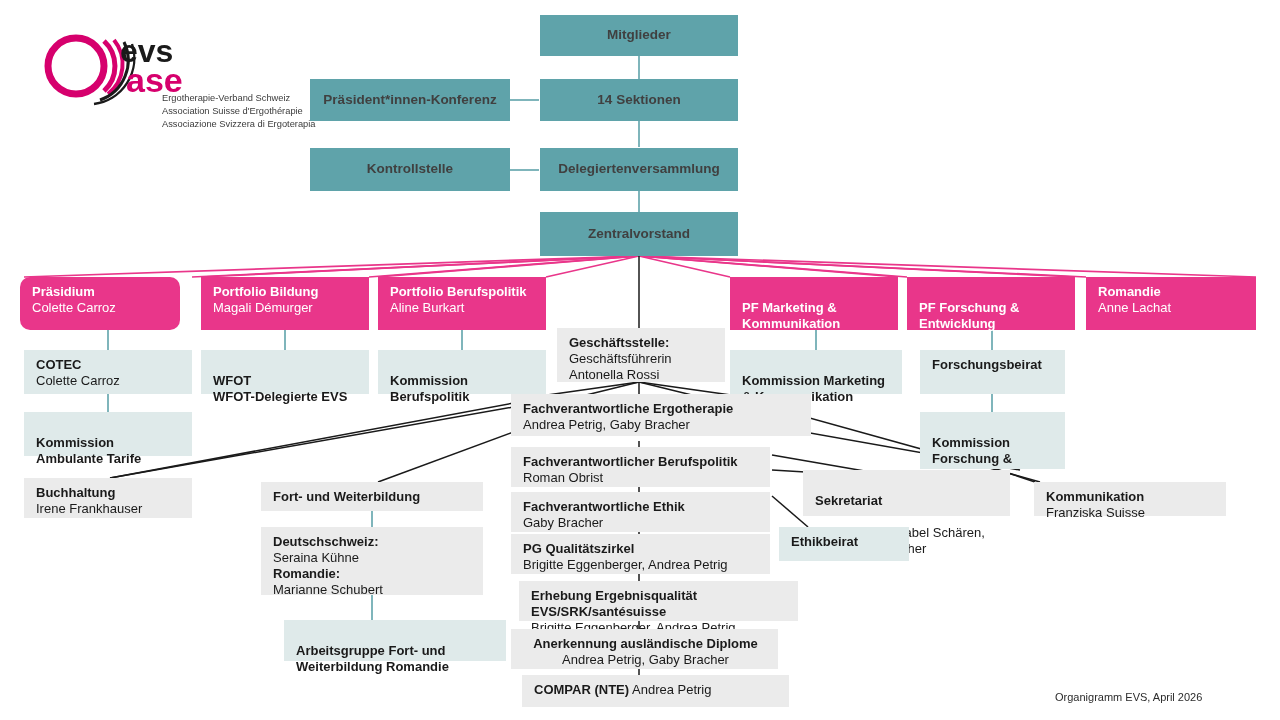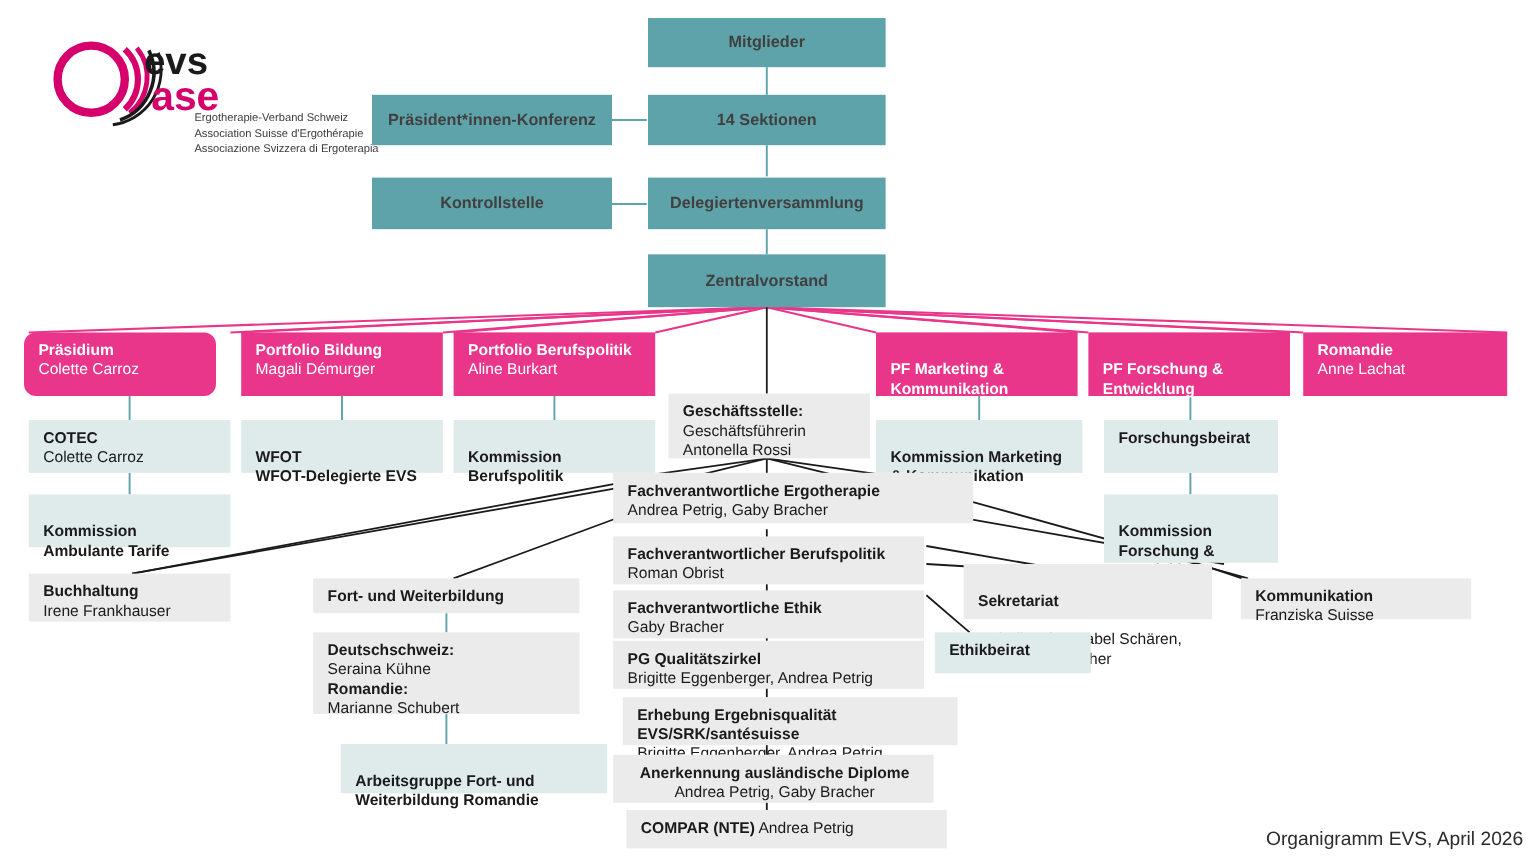--- a/index.html
+++ b/index.html
@@ -30,21 +30,21 @@
   .box .t1 { font-weight: bold; display: block; }
   .box .t2 { font-weight: normal; display: block; }
   .box .t1.inline { display: inline; }
   .box .t2.inline { display: inline; }
 
   
   #logo { position: absolute; left: 36px; top: 28px; width: 260px; height: 104px; }
   #logo svg { display: block; }
   .logo-sub { position: absolute; left: 126px; top: 64px; font-size: 9.3px; color: #3b3b3b; line-height: 1.42; white-space: nowrap; }
 
-  #footer { position: absolute; left: 1055px; top: 691px; font-size: 16px; color: #2b2b2b; white-space: nowrap; }
+  #footer { position: absolute; left: 1055px; top: 691px; font-size: 11px; color: #2b2b2b; white-space: nowrap; }
 </style>
 </head>
 <body>
 
 <div id="stage">
 
   <div id="logo">
     <svg width="260" height="104" viewBox="0 0 260 104">
       <circle cx="40" cy="38" r="28" fill="none" stroke="#d6006d" stroke-width="7"></circle>
       <path d="M68 13 A34 34 0 0 1 68 63" fill="none" stroke="#d6006d" stroke-width="5"></path>

